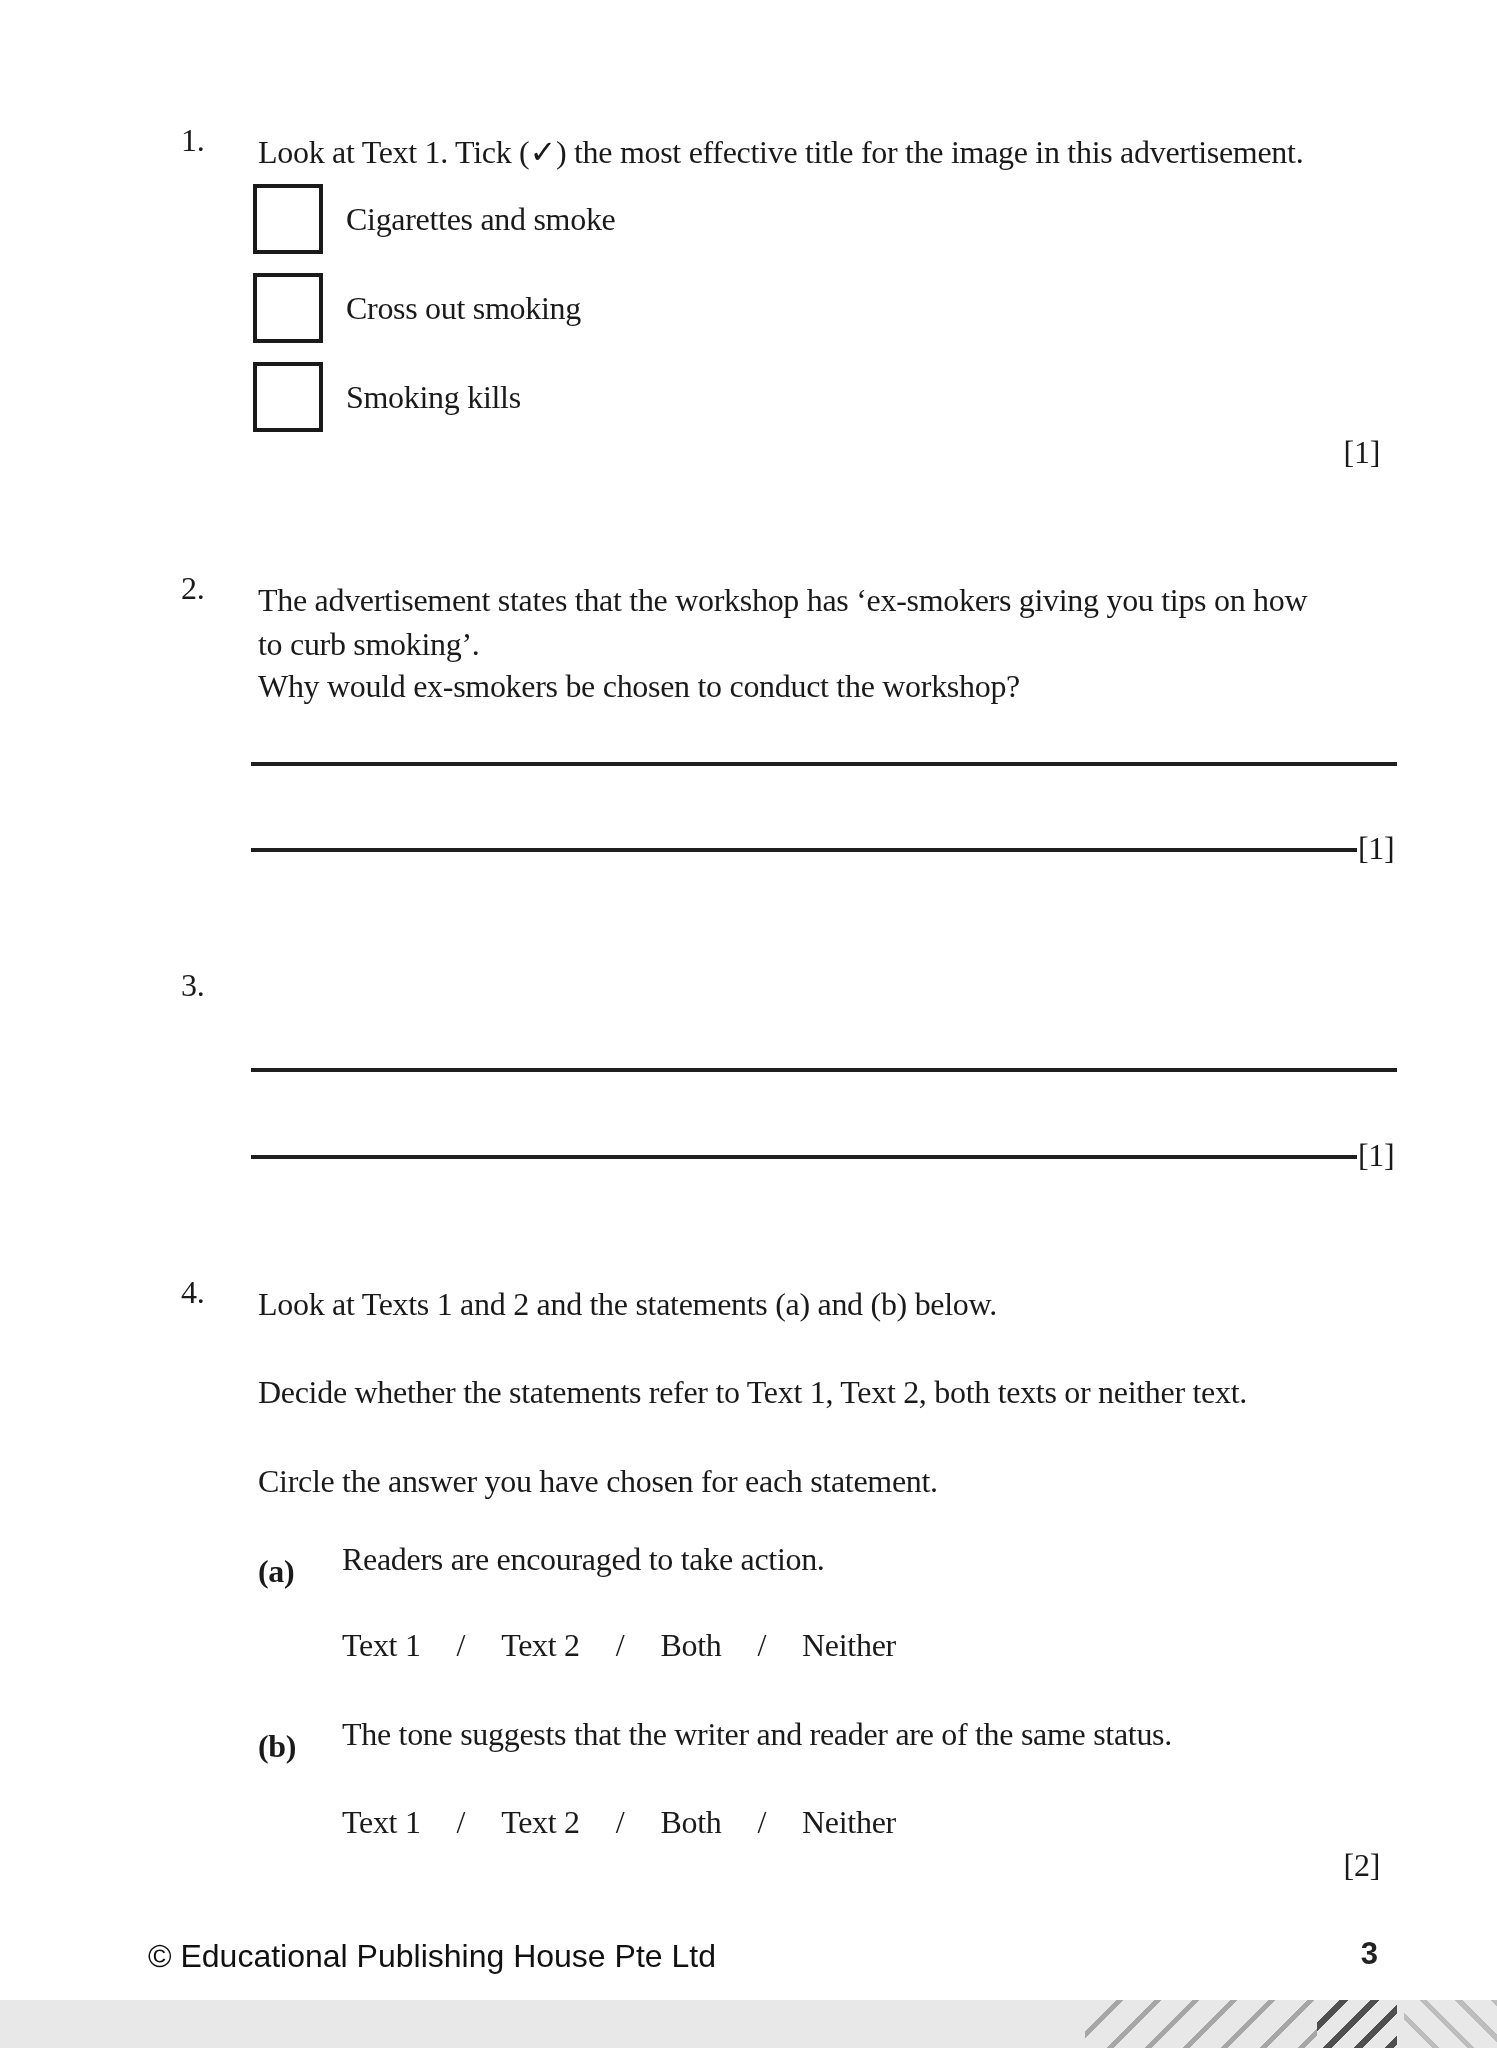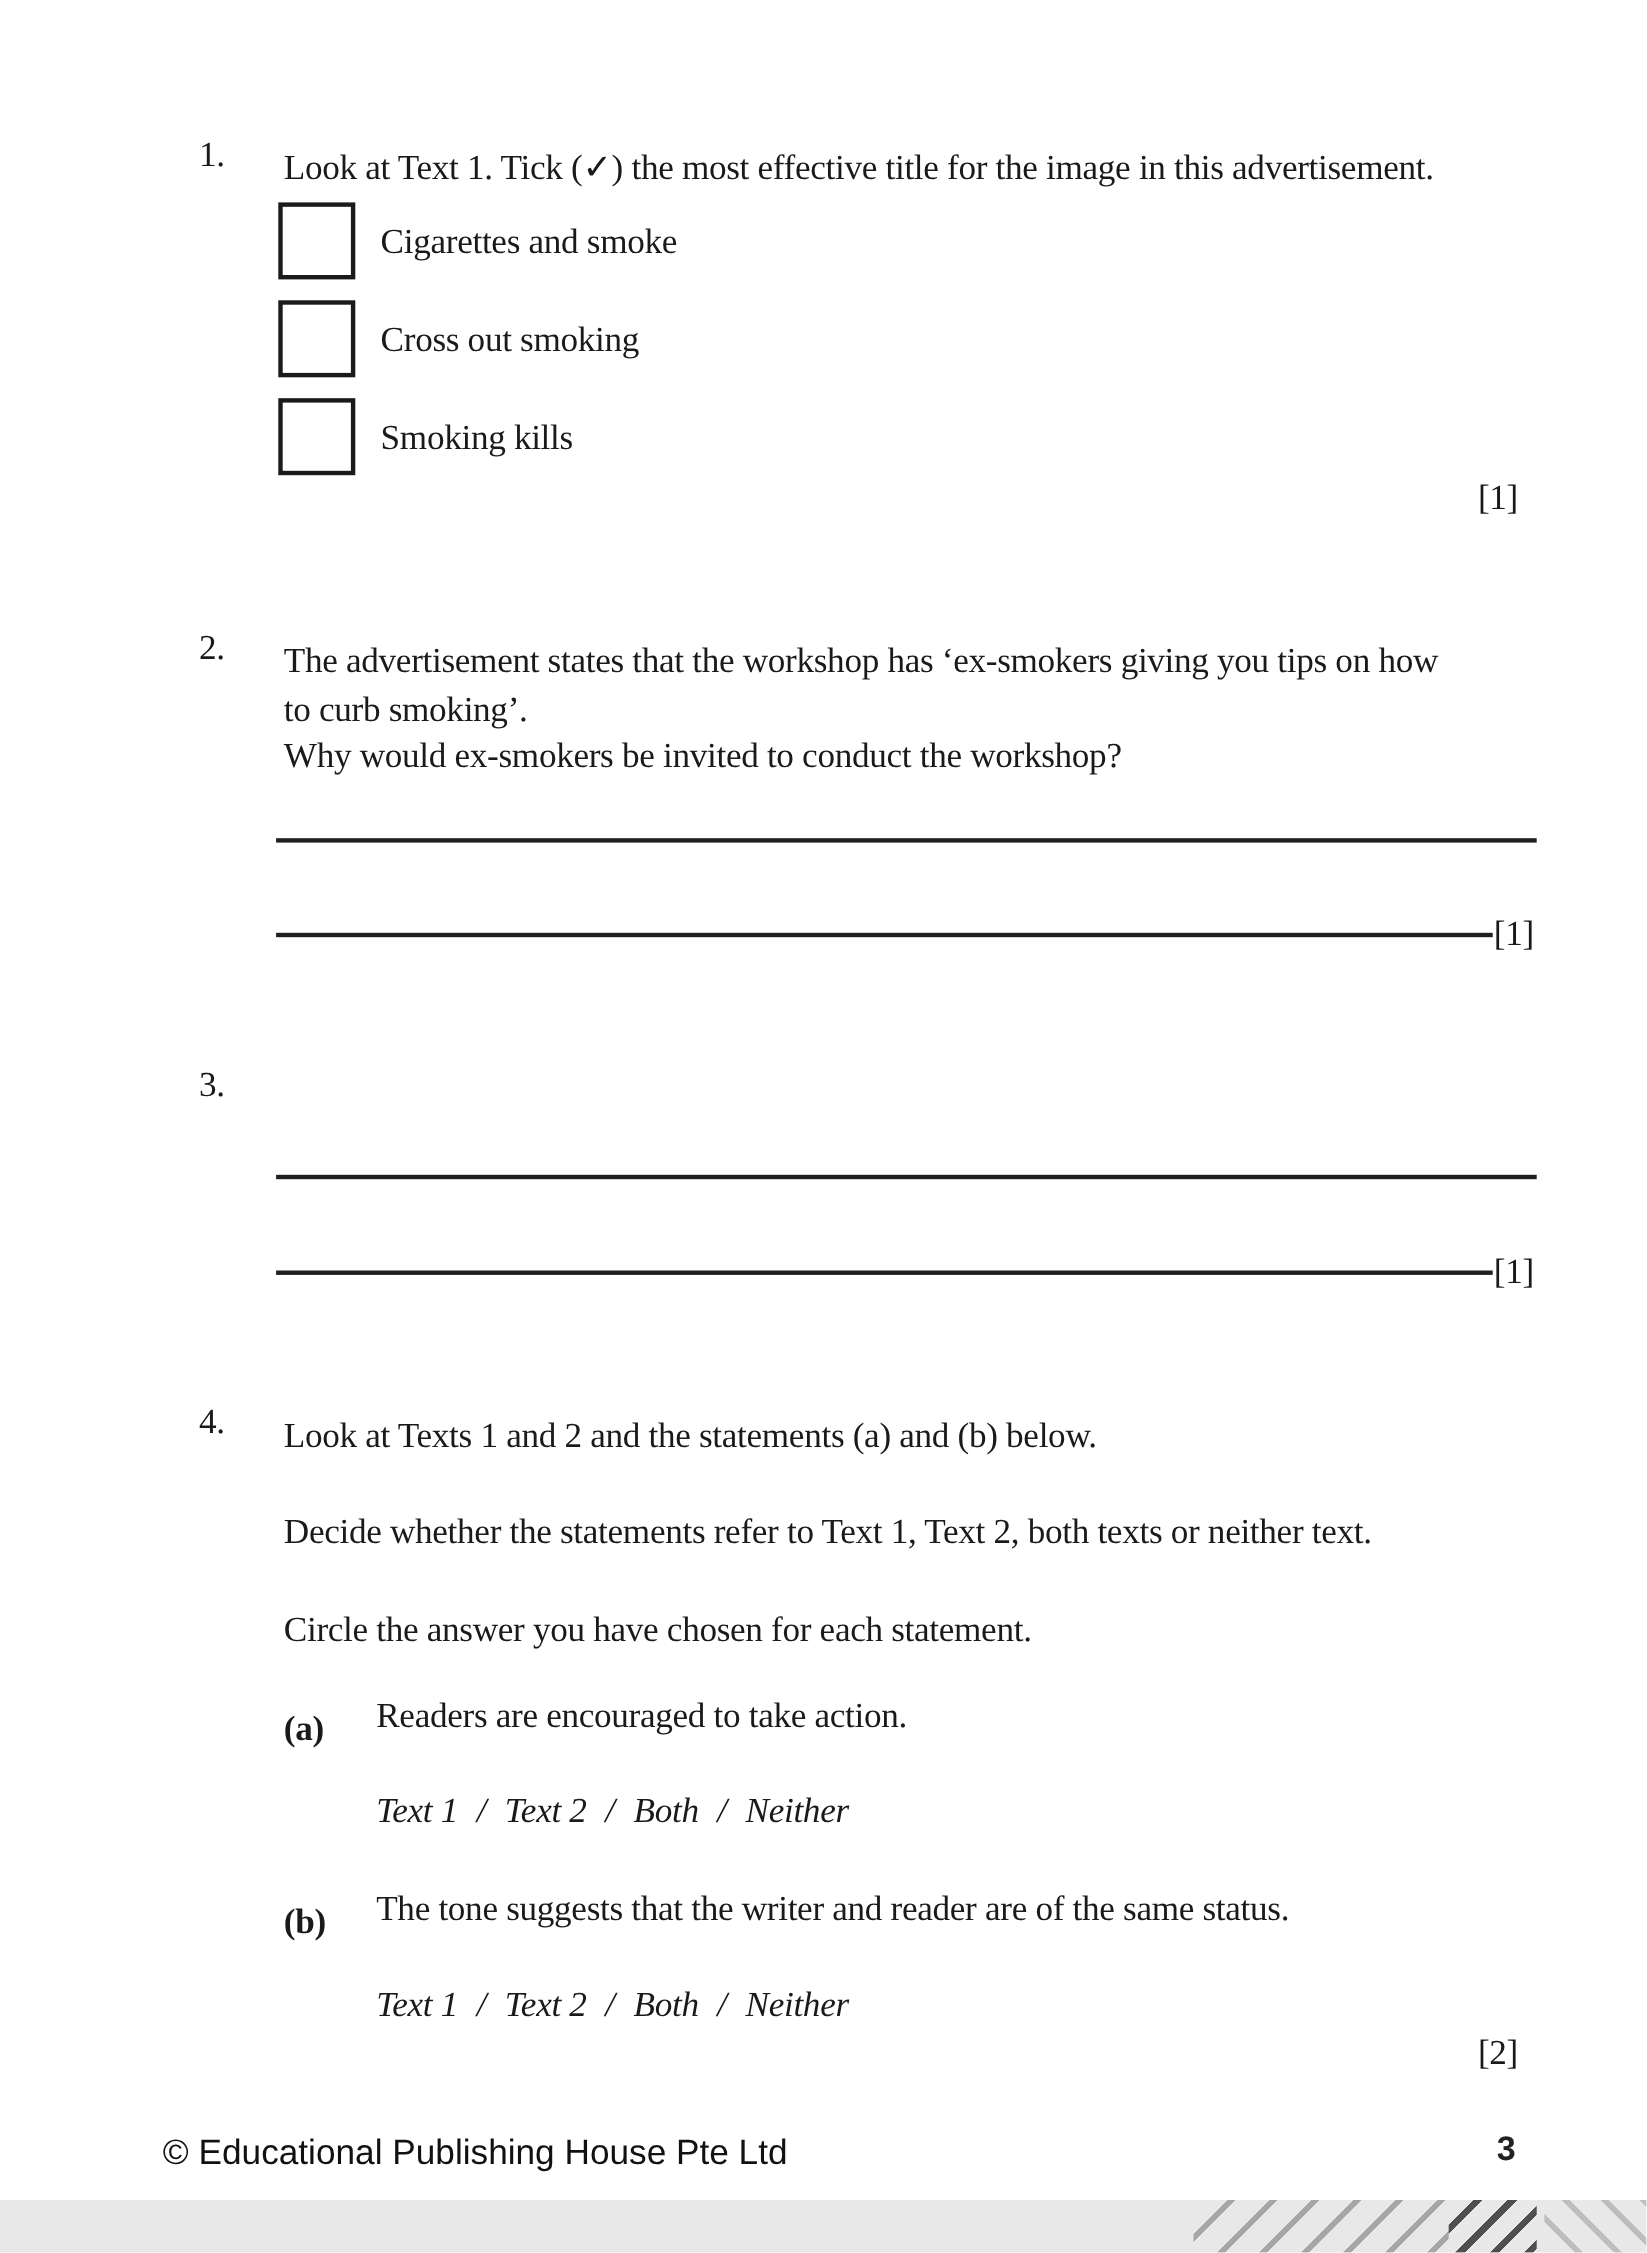--- a/index.html
+++ b/index.html
@@ -40,23 +40,22 @@
   .marks-right {
     left: 1230px;
     width: 150px;
     text-align: right;
   }
   .marks-inline { left: 1358px; }
   .opt-row {
     position: absolute;
     left: 342px;
     display: flex;
-    gap: 13px;
+    gap: 32px;
     align-items: center;
-    font-style: italic;
   }
   .opt-row .sep { padding: 0 4px; }
   .footer-copy {
     left: 148px;
     top: 1938px;
     font-family: "Liberation Sans", "DejaVu Sans", sans-serif;
     font-size: 32px;
     letter-spacing: 0;
     color: #111111;
   }
@@ -110,21 +109,21 @@
   <div class="abs serif cb-label" style="top:286px">Cross out smoking</div>
 
   <div class="checkbox" style="top:362px"></div>
   <div class="abs serif cb-label" style="top:375px">Smoking kills</div>
 
   <div class="abs serif marks-right" style="top:430px">[1]</div>
 
   <div class="abs serif qnum" style="top:566px">2.</div>
   <div class="abs serif qtext" style="top:566px">The advertisement states that the workshop has ‘ex-smokers giving you tips on how</div>
   <div class="abs serif qtext" style="top:610px">to curb smoking’.</div>
-  <div class="abs serif qtext" style="top:652px">Why would ex-smokers be invited to conduct the workshop?</div>
+  <div class="abs serif qtext" style="top:652px">Why would ex-smokers be chosen to conduct the workshop?</div>
 
   <div class="ansline" style="top:762px;width:1146px"></div>
   <div class="ansline" style="top:848px;width:1106px"></div>
   <div class="abs serif marks-inline" style="top:826px">[1]</div>
 
   <div class="abs serif qnum" style="top:963px">3.</div>
 
   <div class="ansline" style="top:1068px;width:1146px"></div>
   <div class="ansline" style="top:1155px;width:1106px"></div>
   <div class="abs serif marks-inline" style="top:1133px">[1]</div>

